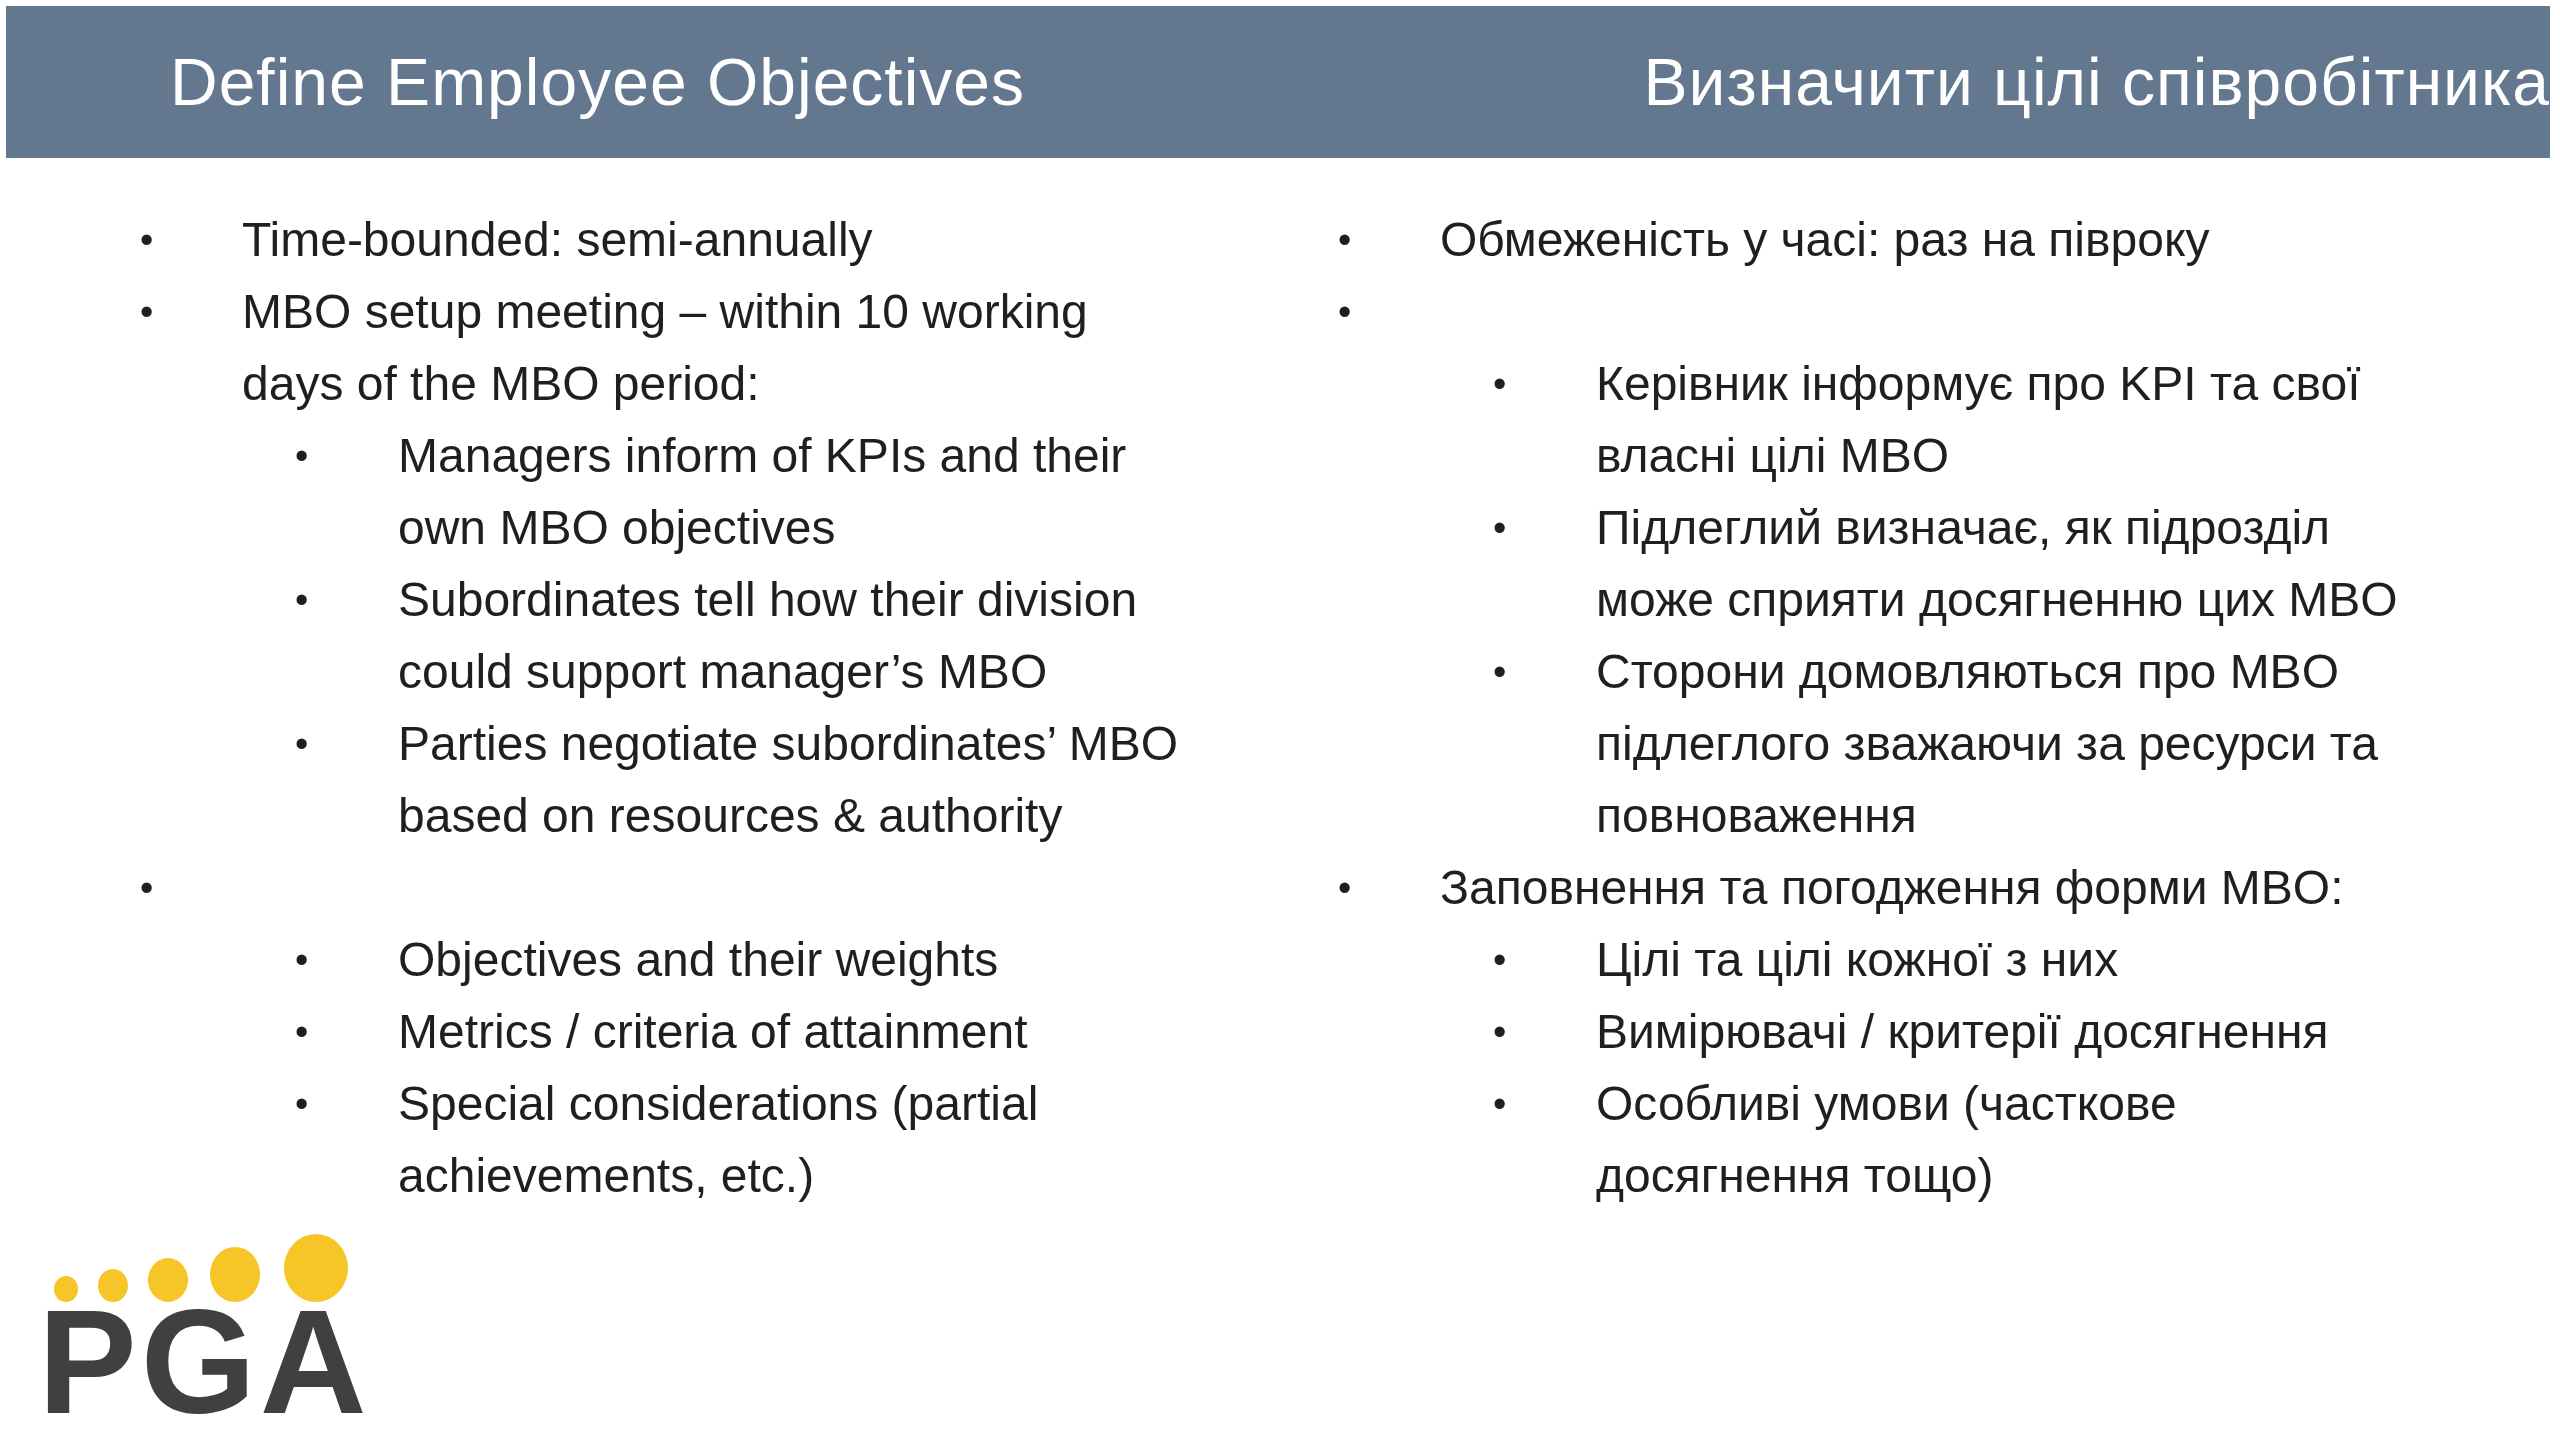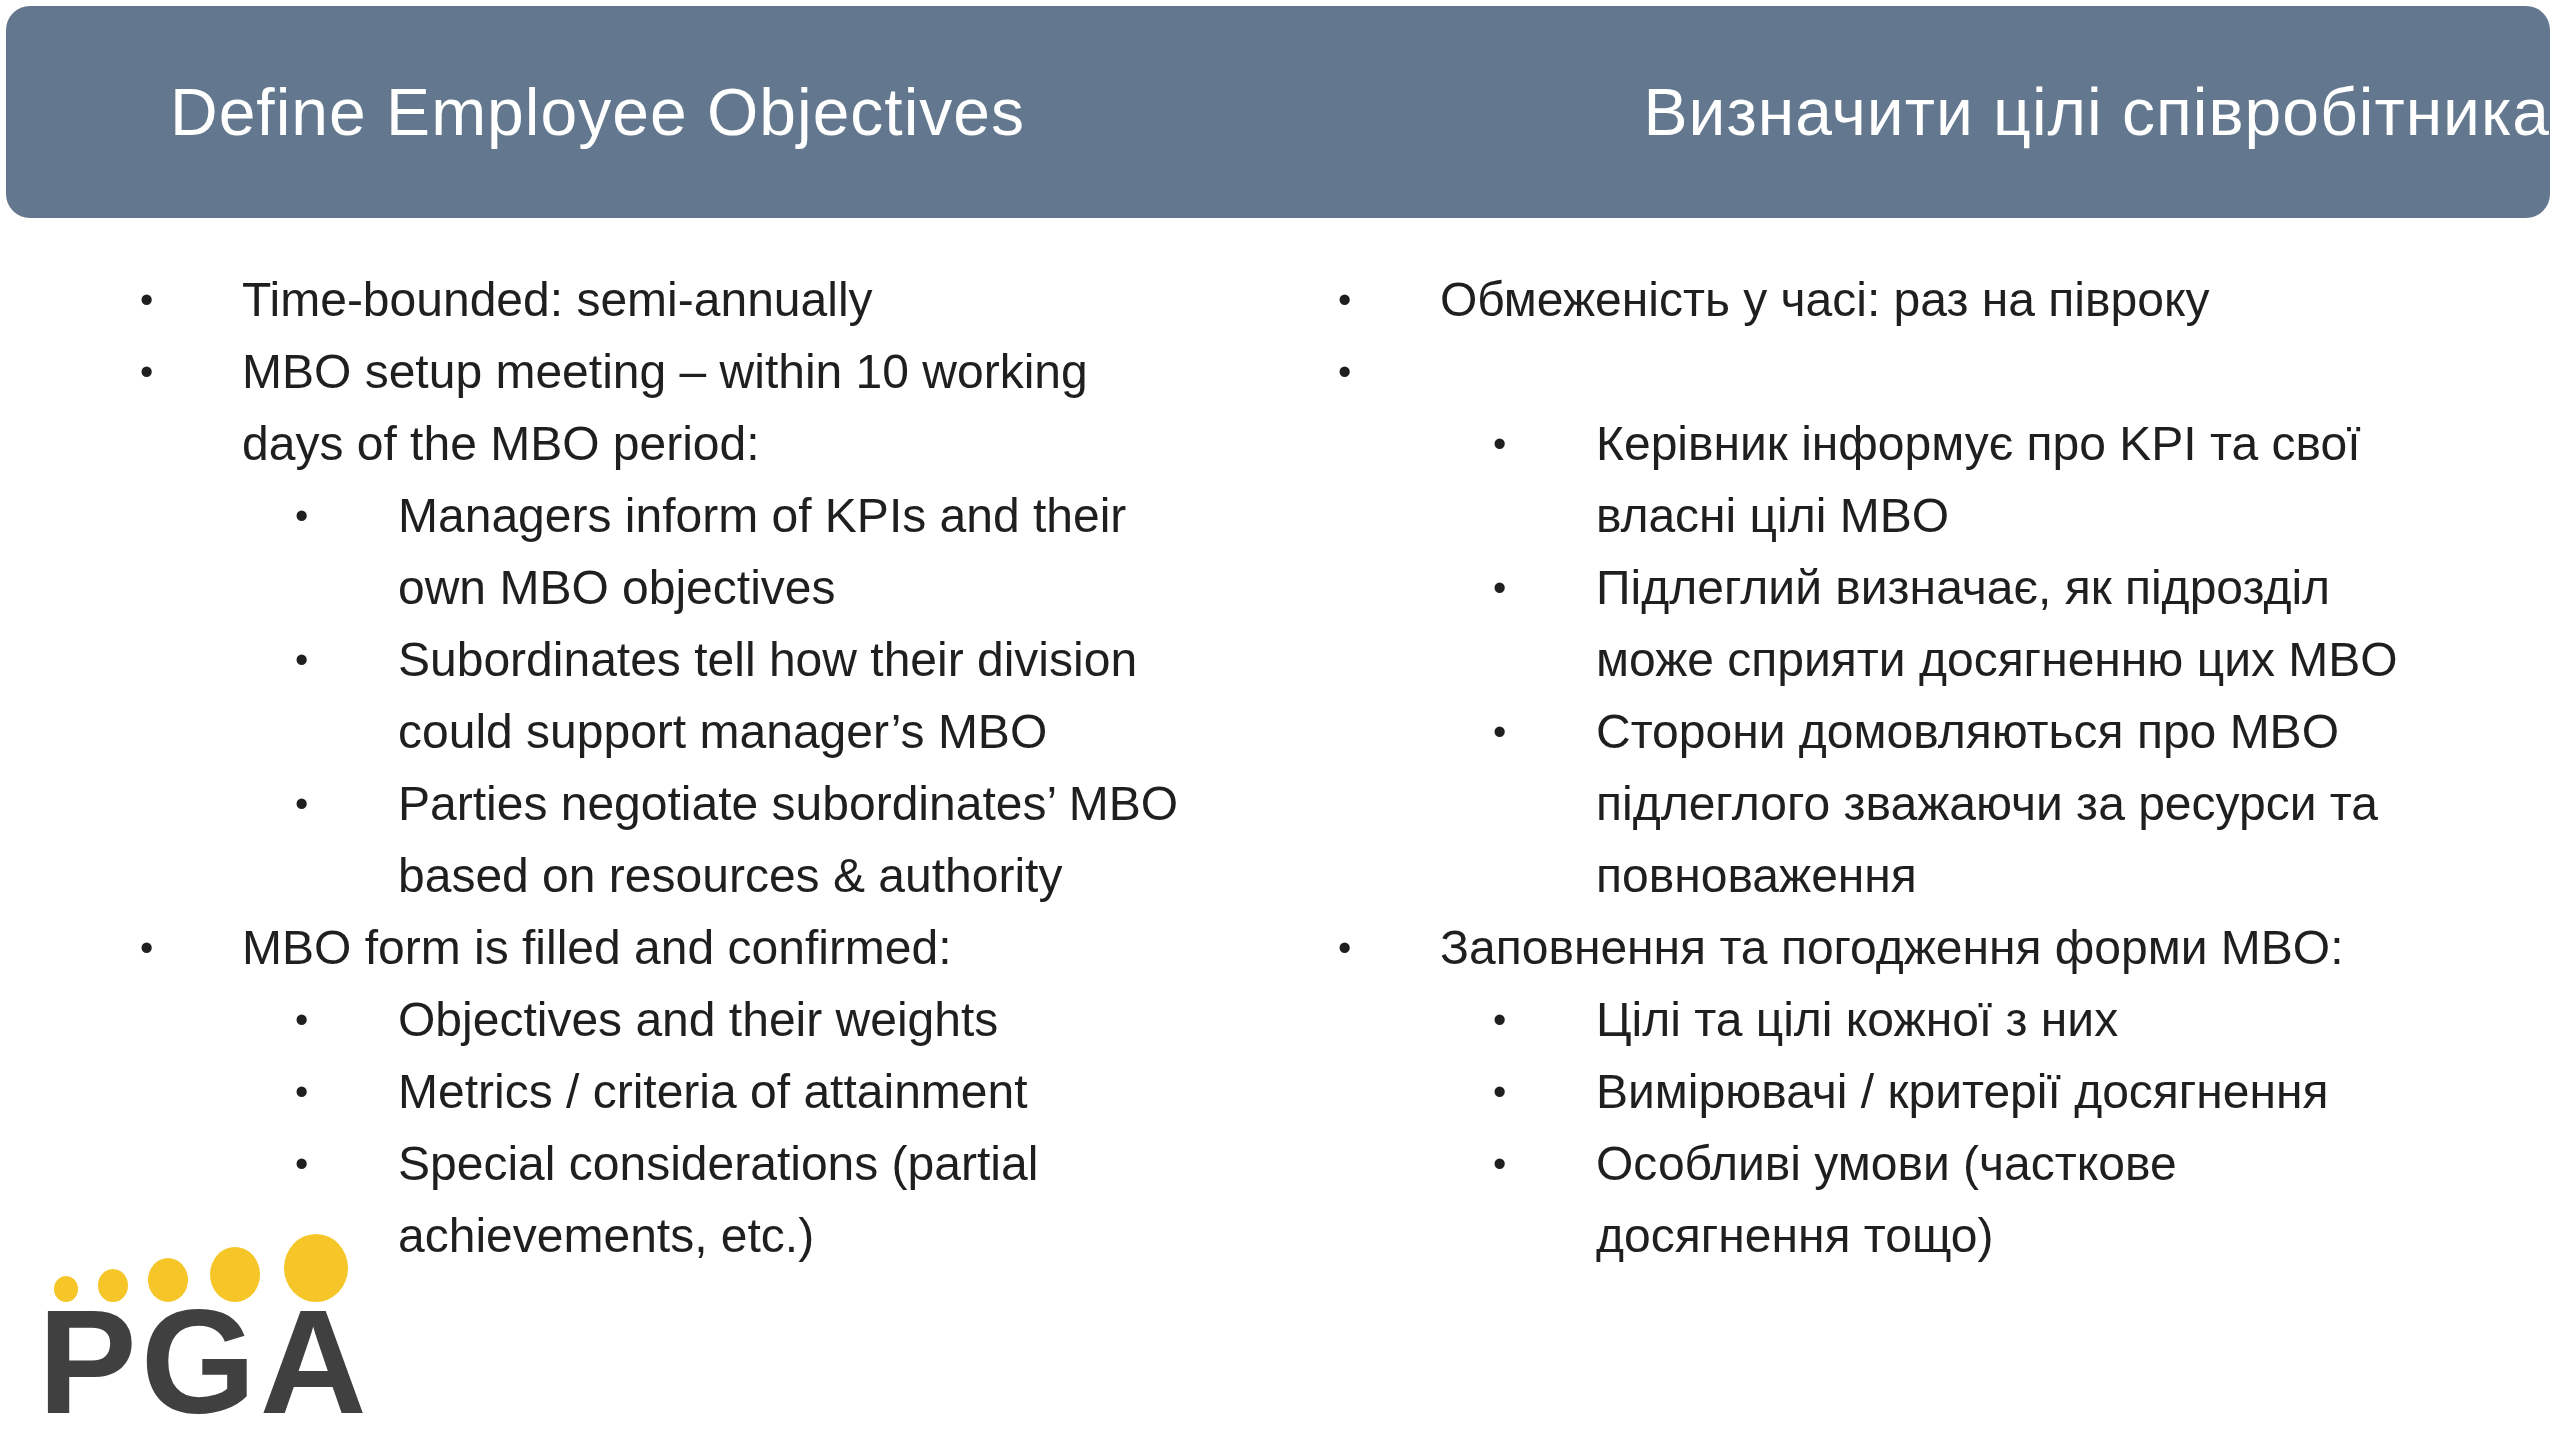--- a/index.html
+++ b/index.html
@@ -12,26 +12,25 @@
   .slide {
     position: relative;
     width: 2560px;
     height: 1440px;
     background: #ffffff;
   }
 
   
   .header-bar {
     margin: 6px 10px 0 6px;
-    height: 212px;
+    height: 152px;
     background: #63788E;
     display: grid;
     grid-template-columns: 1274px 1fr;
     align-items: center;
-    border-radius: 24px;
   }
   .header-title {
     color: #ffffff;
     font-size: 66px;
     font-weight: 400;
     letter-spacing: 1px;
     white-space: nowrap;
   }
   .header-title.en { padding-left: 164px; }
   .header-title.uk { padding-left: 80px; text-align: right; }
@@ -126,21 +125,20 @@
         </div>
 
         <div class="item lvl2">
           <span class="marker">•</span>
           <span class="btext">Parties negotiate subordinates’ MBO
 based on resources &amp; authority</span>
         </div>
 
         <div class="item">
           <span class="marker">•</span>
-          <span class="btext">MBO form is filled and confirmed:</span>
         </div>
 
         <div class="item lvl2">
           <span class="marker">•</span>
           <span class="btext">Objectives and their weights</span>
         </div>
 
         <div class="item lvl2">
           <span class="marker">•</span>
           <span class="btext">Metrics / criteria of attainment</span>

